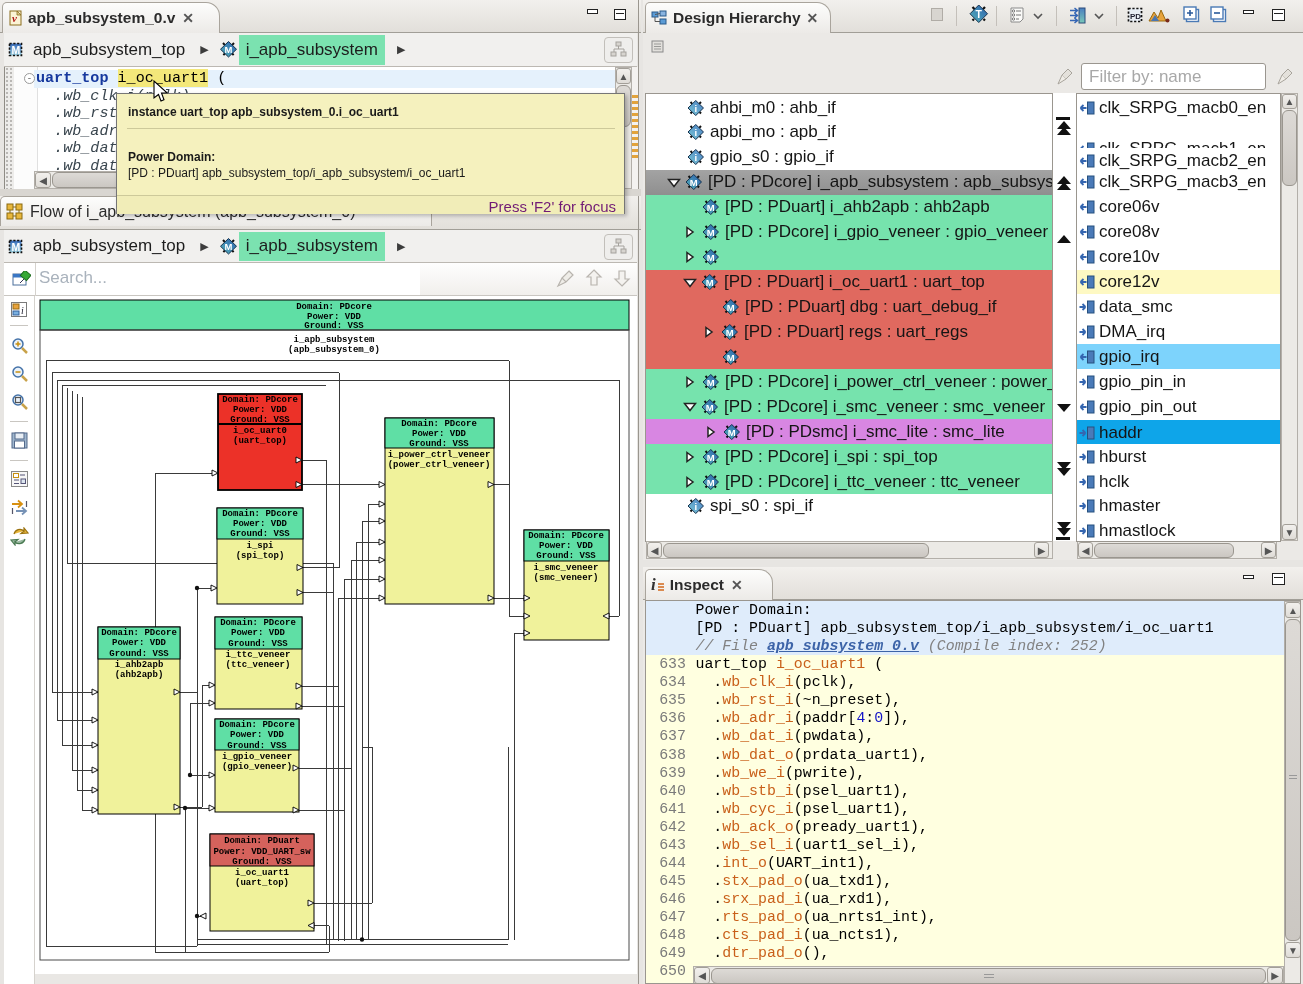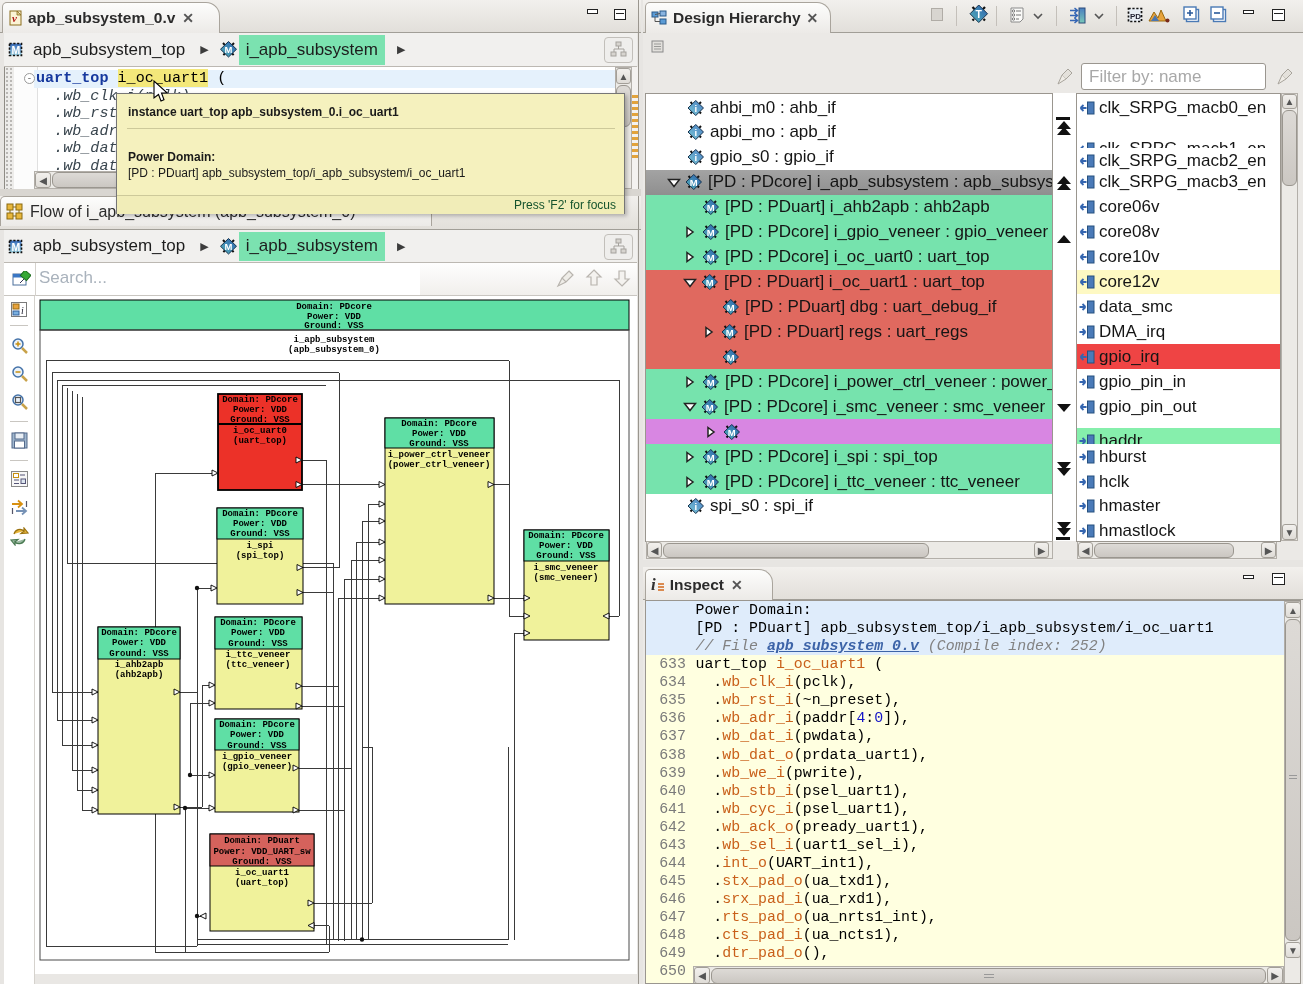--- a/index.html
+++ b/index.html
@@ -523,21 +523,21 @@
           <path d="M3.5 2 L14 13.5 M14 2 L3.5 13.5" stroke="#111" stroke-width="2" stroke-dasharray="2.6,1.9"></path>
           <path d="M8.75 0.5 L16.5 8 L8.75 15.5 L1 8 Z" fill="url(#dgm)" stroke="#16324e"></path>
           <text x="8.75" y="11.5" font-size="9.5" font-weight="bold" fill="#fff" text-anchor="middle">M</text>
         </svg><span style="width:6px"></span><span>[PD : PDcore] i_gpio_veneer : gpio_veneer</span></div>
 <div class="row" style="top:150.6px;background:#76E3AD;padding-left:39px"><svg width="10" height="14" style="flex:none">
           <path d="M2 2.5 L8 7 L2 11.5 Z" fill="#fff" stroke="#222" stroke-width="1.5"></path>
         </svg><span style="width:7px"></span><svg width="17" height="16" style="flex:none">
           <path d="M3.5 2 L14 13.5 M14 2 L3.5 13.5" stroke="#111" stroke-width="2" stroke-dasharray="2.6,1.9"></path>
           <path d="M8.75 0.5 L16.5 8 L8.75 15.5 L1 8 Z" fill="url(#dgm)" stroke="#16324e"></path>
           <text x="8.75" y="11.5" font-size="9.5" font-weight="bold" fill="#fff" text-anchor="middle">M</text>
-        </svg><span style="width:6px"></span><span>[PD : PDcore] i_oc_uart0 : uart_top</span></div>
+        </svg><span style="width:6px"></span></div>
 <div class="row" style="top:175.5px;background:#E0695F;padding-left:37px"><svg width="14" height="11" style="flex:none">
           <path d="M1.5 2.5 L12.5 2.5 L7 9.5 Z" fill="#fff" stroke="#222" stroke-width="1.5"></path>
         </svg><span style="width:4px"></span><svg width="17" height="16" style="flex:none">
           <path d="M3.5 2 L14 13.5 M14 2 L3.5 13.5" stroke="#111" stroke-width="2" stroke-dasharray="2.6,1.9"></path>
           <path d="M8.75 0.5 L16.5 8 L8.75 15.5 L1 8 Z" fill="url(#dgm)" stroke="#16324e"></path>
           <text x="8.75" y="11.5" font-size="9.5" font-weight="bold" fill="#fff" text-anchor="middle">M</text>
         </svg><span style="width:6px"></span><span>[PD : PDuart] i_oc_uart1 : uart_top</span></div>
 <div class="row" style="top:200.4px;background:#E0695F;padding-left:76px"><svg width="17" height="16" style="flex:none">
           <path d="M3.5 2 L14 13.5 M14 2 L3.5 13.5" stroke="#111" stroke-width="2" stroke-dasharray="2.6,1.9"></path>
           <path d="M8.75 0.5 L16.5 8 L8.75 15.5 L1 8 Z" fill="url(#dgm)" stroke="#16324e"></path>
@@ -568,21 +568,21 @@
           <path d="M3.5 2 L14 13.5 M14 2 L3.5 13.5" stroke="#111" stroke-width="2" stroke-dasharray="2.6,1.9"></path>
           <path d="M8.75 0.5 L16.5 8 L8.75 15.5 L1 8 Z" fill="url(#dgm)" stroke="#16324e"></path>
           <text x="8.75" y="11.5" font-size="9.5" font-weight="bold" fill="#fff" text-anchor="middle">M</text>
         </svg><span style="width:6px"></span><span>[PD : PDcore] i_smc_veneer : smc_veneer</span></div>
 <div class="row" style="top:325.1px;background:#D886E2;padding-left:60px"><svg width="10" height="14" style="flex:none">
           <path d="M2 2.5 L8 7 L2 11.5 Z" fill="#fff" stroke="#222" stroke-width="1.5"></path>
         </svg><span style="width:7px"></span><svg width="17" height="16" style="flex:none">
           <path d="M3.5 2 L14 13.5 M14 2 L3.5 13.5" stroke="#111" stroke-width="2" stroke-dasharray="2.6,1.9"></path>
           <path d="M8.75 0.5 L16.5 8 L8.75 15.5 L1 8 Z" fill="url(#dgm)" stroke="#16324e"></path>
           <text x="8.75" y="11.5" font-size="9.5" font-weight="bold" fill="#fff" text-anchor="middle">M</text>
-        </svg><span style="width:6px"></span></div>
+        </svg><span style="width:6px"></span><span>[PD : PDsmc] i_smc_lite : smc_lite</span></div>
 <div class="row" style="top:350.0px;background:#76E3AD;padding-left:39px"><svg width="10" height="14" style="flex:none">
           <path d="M2 2.5 L8 7 L2 11.5 Z" fill="#fff" stroke="#222" stroke-width="1.5"></path>
         </svg><span style="width:7px"></span><svg width="17" height="16" style="flex:none">
           <path d="M3.5 2 L14 13.5 M14 2 L3.5 13.5" stroke="#111" stroke-width="2" stroke-dasharray="2.6,1.9"></path>
           <path d="M8.75 0.5 L16.5 8 L8.75 15.5 L1 8 Z" fill="url(#dgm)" stroke="#16324e"></path>
           <text x="8.75" y="11.5" font-size="9.5" font-weight="bold" fill="#fff" text-anchor="middle">M</text>
         </svg><span style="width:6px"></span><span>[PD : PDcore] i_spi : spi_top</span></div>
 <div class="row" style="top:375.0px;background:#76E3AD;padding-left:39px"><svg width="10" height="14" style="flex:none">
           <path d="M2 2.5 L8 7 L2 11.5 Z" fill="#fff" stroke="#222" stroke-width="1.5"></path>
         </svg><span style="width:7px"></span><svg width="17" height="16" style="flex:none">
@@ -679,33 +679,33 @@
           <path d="M7.5 7 H1.5 M1.5 7 L4.5 4 M1.5 7 L4.5 10" stroke="#3566b0" stroke-width="1.8" fill="none"></path>
         </svg><span style="width:4px"></span><span>core12v</span></div>
 <div class="row" style="top:200.4px;background:#fff;padding-left:2px"><svg width="16" height="14" style="flex:none">
           <rect x="8.5" y="1" width="6.5" height="12" fill="#4a7ab8" stroke="#26507e"></rect>
           <path d="M0.5 7 H6.5 M6.5 7 L3.5 4 M6.5 7 L3.5 10" stroke="#3566b0" stroke-width="1.8" fill="none"></path>
         </svg><span style="width:4px"></span><span>data_smc</span></div>
 <div class="row" style="top:225.4px;background:#fff;padding-left:2px"><svg width="16" height="14" style="flex:none">
           <rect x="8.5" y="1" width="6.5" height="12" fill="#4a7ab8" stroke="#26507e"></rect>
           <path d="M0.5 7 H6.5 M6.5 7 L3.5 4 M6.5 7 L3.5 10" stroke="#3566b0" stroke-width="1.8" fill="none"></path>
         </svg><span style="width:4px"></span><span>DMA_irq</span></div>
-<div class="row" style="top:250.3px;background:#ef4444;padding-left:2px"><svg width="16" height="14" style="flex:none">
+<div class="row" style="top:250.3px;background:#7dd3fc;padding-left:2px"><svg width="16" height="14" style="flex:none">
           <rect x="8.5" y="1" width="6.5" height="12" fill="#4a7ab8" stroke="#26507e"></rect>
           <path d="M7.5 7 H1.5 M1.5 7 L4.5 4 M1.5 7 L4.5 10" stroke="#3566b0" stroke-width="1.8" fill="none"></path>
         </svg><span style="width:4px"></span><span>gpio_irq</span></div>
 <div class="row" style="top:275.2px;background:#fff;padding-left:2px"><svg width="16" height="14" style="flex:none">
           <rect x="8.5" y="1" width="6.5" height="12" fill="#4a7ab8" stroke="#26507e"></rect>
           <path d="M0.5 7 H6.5 M6.5 7 L3.5 4 M6.5 7 L3.5 10" stroke="#3566b0" stroke-width="1.8" fill="none"></path>
         </svg><span style="width:4px"></span><span>gpio_pin_in</span></div>
 <div class="row" style="top:300.2px;background:#fff;padding-left:2px"><svg width="16" height="14" style="flex:none">
           <rect x="8.5" y="1" width="6.5" height="12" fill="#4a7ab8" stroke="#26507e"></rect>
           <path d="M7.5 7 H1.5 M1.5 7 L4.5 4 M1.5 7 L4.5 10" stroke="#3566b0" stroke-width="1.8" fill="none"></path>
         </svg><span style="width:4px"></span><span>gpio_pin_out</span></div>
-<div class="row" style="top:334px;background:#86efac;padding-left:2px"><svg width="16" height="14" style="flex:none">
+<div class="row" style="top:326px;background:#0ea5e9;padding-left:2px"><svg width="16" height="14" style="flex:none">
           <rect x="8.5" y="1" width="6.5" height="12" fill="#4a7ab8" stroke="#26507e"></rect>
           <path d="M0.5 7 H6.5 M6.5 7 L3.5 4 M6.5 7 L3.5 10" stroke="#3566b0" stroke-width="1.8" fill="none"></path>
         </svg><span style="width:4px"></span><span>haddr</span></div>
 <div class="row" style="top:350.0px;background:#fff;padding-left:2px"><svg width="16" height="14" style="flex:none">
           <rect x="8.5" y="1" width="6.5" height="12" fill="#4a7ab8" stroke="#26507e"></rect>
           <path d="M0.5 7 H6.5 M6.5 7 L3.5 4 M6.5 7 L3.5 10" stroke="#3566b0" stroke-width="1.8" fill="none"></path>
         </svg><span style="width:4px"></span><span>hburst</span></div>
 <div class="row" style="top:375.0px;background:#fff;padding-left:2px"><svg width="16" height="14" style="flex:none">
           <rect x="8.5" y="1" width="6.5" height="12" fill="#4a7ab8" stroke="#26507e"></rect>
           <path d="M0.5 7 H6.5 M6.5 7 L3.5 4 M6.5 7 L3.5 10" stroke="#3566b0" stroke-width="1.8" fill="none"></path>
@@ -772,19 +772,19 @@
     <div class="abs sbtn" style="left:621px;top:366px;width:16px;height:17px">▶</div>
   </div>
 </div>
 
 <div class="abs" style="left:116px;top:93px;width:509px;height:121px;background:#F5F1BE;border:1px solid #767676;box-shadow:2px 2px 4px rgba(0,0,0,0.25)">
   <div class="abs" style="left:11px;top:11px;font-size:12px;font-weight:bold;color:#1a1a1a">instance uart_top apb_subsystem_0.i_oc_uart1</div>
   <div class="abs" style="left:10px;top:34px;width:488px;height:1px;background:#CDC99A"></div>
   <div class="abs" style="left:11px;top:56px;font-size:12px;font-weight:bold;color:#1a1a1a">Power Domain:</div>
   <div class="abs" style="left:11px;top:72px;font-size:12px;color:#1a1a1a">[PD : PDuart] apb_subsystem_top/i_apb_subsystem/i_oc_uart1</div>
   <div class="abs" style="left:0;top:101px;width:507px;height:19px;border-top:1px solid #CDC99A;background:#F1EDB8"></div>
-  <div class="abs" style="right:8px;top:104px;font-size:12px;color:#14532d">Press 'F2' for focus</div>
+  <div class="abs" style="right:8px;top:104px;font-size:15px;color:#701a75">Press 'F2' for focus</div>
 </div>
 <svg class="abs" style="left:151px;top:80px" width="22" height="24">
     <path d="M3 1 L3 18 L7.5 14.5 L10 21 L13 19.8 L10.5 13 L16 12.8 Z" fill="#fff" stroke="#000" stroke-width="1.1"></path>
   </svg>
 <div class="abs" style="left:638px;top:0;width:1px;height:189px;background:#9a968f"></div>
 <div class="abs" style="left:638px;top:196px;width:1px;height:788px;background:#9a968f"></div>
 
 </body></html>

